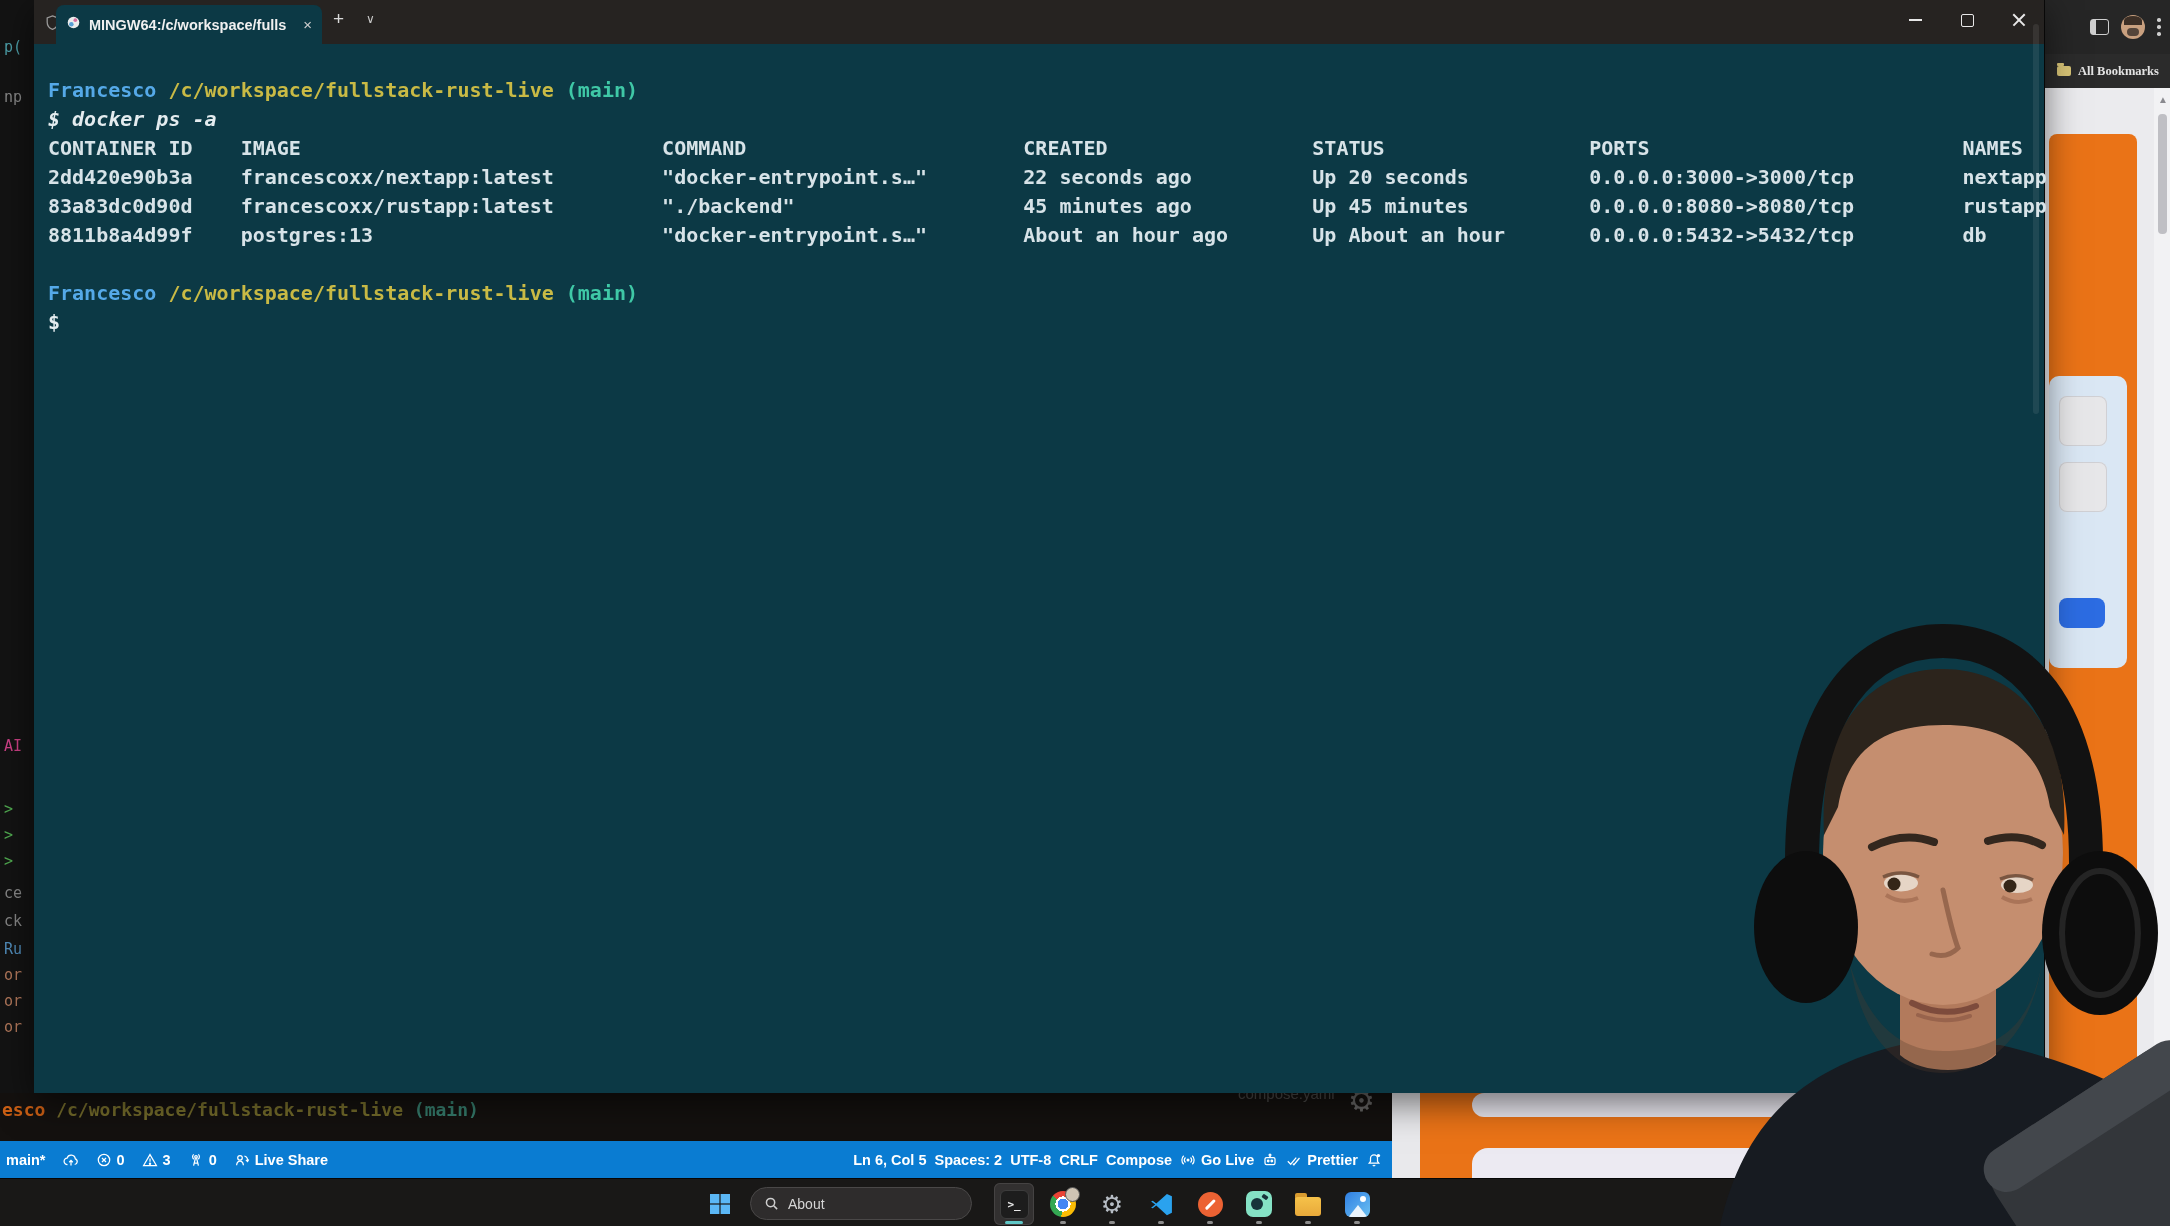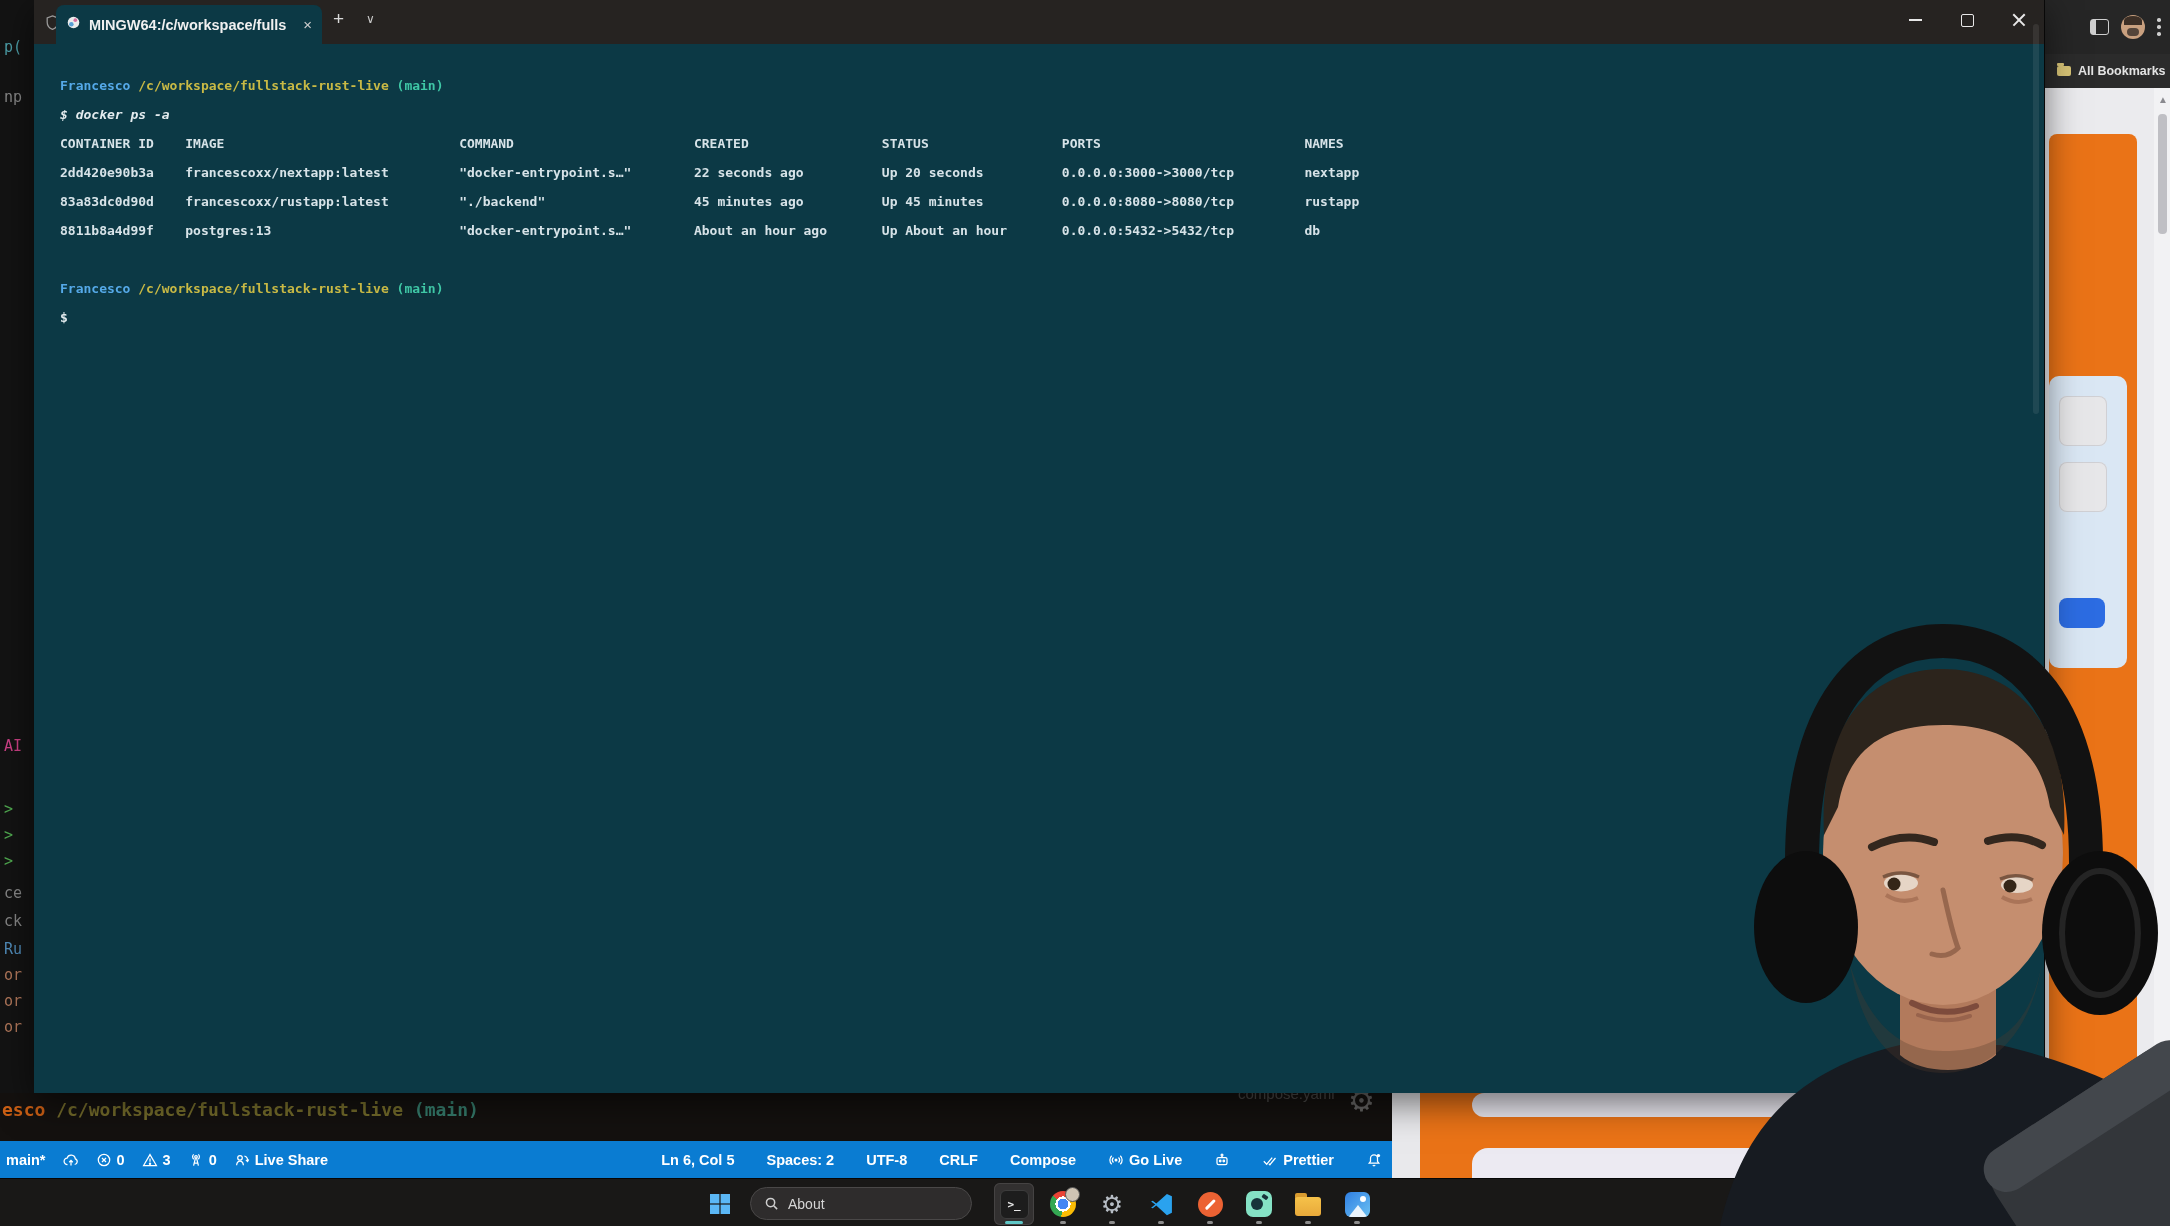--- a/index.html
+++ b/index.html
@@ -4,21 +4,21 @@
 <style>
   html,body{margin:0;padding:0;background:#000;}
   .screen{position:relative;width:2170px;height:1226px;background:#0d0d0d;overflow:hidden;
           font-family:"Liberation Sans",sans-serif;}
 
   
   .vscode-strip{position:absolute;left:0;top:0;width:34px;height:1226px;background:#131313;}
   .frag{position:absolute;font-family:"DejaVu Sans Mono",monospace;font-size:15px;white-space:pre;opacity:.85;}
 
   
-  .chrome{position:absolute;left:2044px;top:0;width:126px;height:1226px;background:#ebebee;border-left:1px solid #0a0a0a;}
+  .chrome{position:absolute;left:2044px;top:0;width:126px;height:1226px;background:#ebebee;border-left:1px solid #0a0a0a;font-family:Liberation Serif, serif;}
   .chrome-toolbar{position:absolute;left:0;top:0;width:100%;height:54px;background:#262626;display:flex;align-items:center;justify-content:flex-end;gap:12px;padding-right:10px;box-sizing:border-box;}
   .chrome-bmbar{position:absolute;left:0;top:54px;width:100%;height:34px;background:#2b2b2b;display:flex;align-items:center;gap:7px;padding-left:12px;box-sizing:border-box;}
   .bm-folder{width:14px;height:10px;background:#d8c476;border-radius:2px;position:relative;flex:0 0 auto;}
   .bm-folder::before{content:"";position:absolute;top:-3px;left:0;width:7px;height:3px;background:#d8c476;border-radius:1px;}
   .bm-label{color:#e3e3e3;font-size:12.5px;font-weight:bold;white-space:nowrap;}
   .avatar{width:24px;height:24px;border-radius:50%;background:#c9a07f;position:relative;overflow:hidden;flex:0 0 auto;}
   .avatar::before{content:"";position:absolute;left:3px;top:1px;width:18px;height:9px;border-radius:50% 50% 0 0;background:#3c2f26;}
   .avatar::after{content:"";position:absolute;left:6px;top:13px;width:12px;height:8px;border-radius:4px;background:#55453a;}
   .kebab{width:4px;height:18px;position:relative;flex:0 0 auto;}
   .kebab i{position:absolute;left:0;width:3.5px;height:3.5px;border-radius:50%;background:#cfcfcf;}
@@ -57,28 +57,28 @@
   .tab-plus{position:absolute;left:299px;top:8px;color:#d9d9d9;font-size:19px;}
   .tab-chev{position:absolute;left:332px;top:12px;color:#c9c9c9;font-size:12px;}
   .win-btn{position:absolute;top:0;width:46px;height:40px;display:flex;align-items:center;justify-content:center;}
   .wb-min{left:1858px}.wb-max{left:1910px}.wb-close{left:1962px}
   .wb-min i{width:13px;height:2px;background:#e8e8e8;}
   .wb-max i{width:11px;height:11px;border:1.6px solid #e8e8e8;border-radius:2px;}
   .wb-close i{position:relative;width:14px;height:14px;}
   .wb-close i::before,.wb-close i::after{content:"";position:absolute;left:-1px;top:6px;width:16px;height:1.8px;background:#e8e8e8;}
   .wb-close i::before{transform:rotate(45deg)}.wb-close i::after{transform:rotate(-45deg)}
   .term-body{position:absolute;left:0;top:44px;width:100%;height:1049px;}
-  .tline{position:absolute;left:26px;font-family:"DejaVu Sans Mono",monospace;font-weight:bold;font-size:13px;white-space:pre;color:#d7e3e8;}
+  .tline{position:absolute;left:14px;font-family:"DejaVu Sans Mono",monospace;font-weight:bold;font-size:20px;white-space:pre;color:#d7e3e8;}
   .seg-user{color:#55a9e8}.seg-path{color:#c9ba45}.seg-branch{color:#3fc8a6}.seg-plain{color:#e4ecef}
   .term-scroll{position:absolute;right:5px;top:24px;width:6px;height:390px;border-radius:3px;background:rgba(255,255,255,.08);}
 
   
   .statusbar{position:absolute;left:0;top:1141px;width:1392px;height:37px;background:#0a7cd2;z-index:5;display:flex;align-items:center;padding:0 10px 0 6px;box-sizing:border-box;color:#fff;font-size:14.5px;}
   .sb-group{display:flex;align-items:center;gap:17px;}
-  .sb-right{margin-left:auto;gap:32px;}
+  .sb-right{margin-left:auto;gap:8px;}
   .sb-item{display:flex;align-items:flex-start;gap:5px;white-space:nowrap;font-weight:bold;}
   .sb-item svg{display:block;}
 
   
   .taskbar{position:absolute;left:0;top:1178px;width:2170px;height:48px;background:#191817;z-index:5;border-top:1px solid #060606;}
   .tb-start{position:absolute;left:702px;top:8px;width:36px;height:34px;display:flex;align-items:center;justify-content:center;border-radius:5px;}
   .tb-search{position:absolute;left:750px;top:8px;width:222px;height:33px;border-radius:17px;background:#2e2c2c;border:1px solid #4a4848;display:flex;align-items:center;gap:9px;padding-left:13px;box-sizing:border-box;color:#d6d6d6;font-size:14px;}
   .tb-apps{position:absolute;left:994px;top:4px;display:flex;gap:9px;}
   .tb-app{position:relative;width:40px;height:42px;border-radius:6px;display:flex;align-items:center;justify-content:center;}
   .tb-app.active{background:#323030;box-shadow:inset 0 0 0 1px #454343;}

